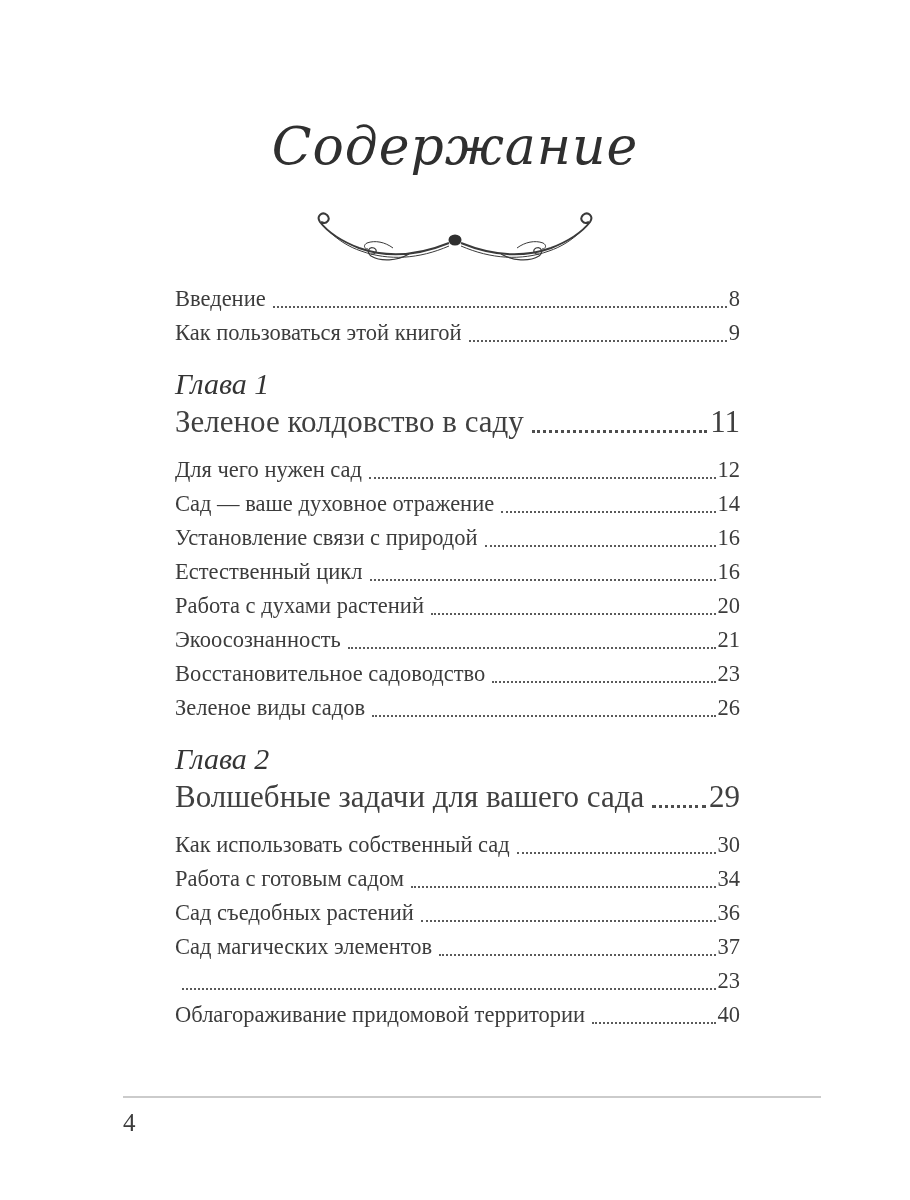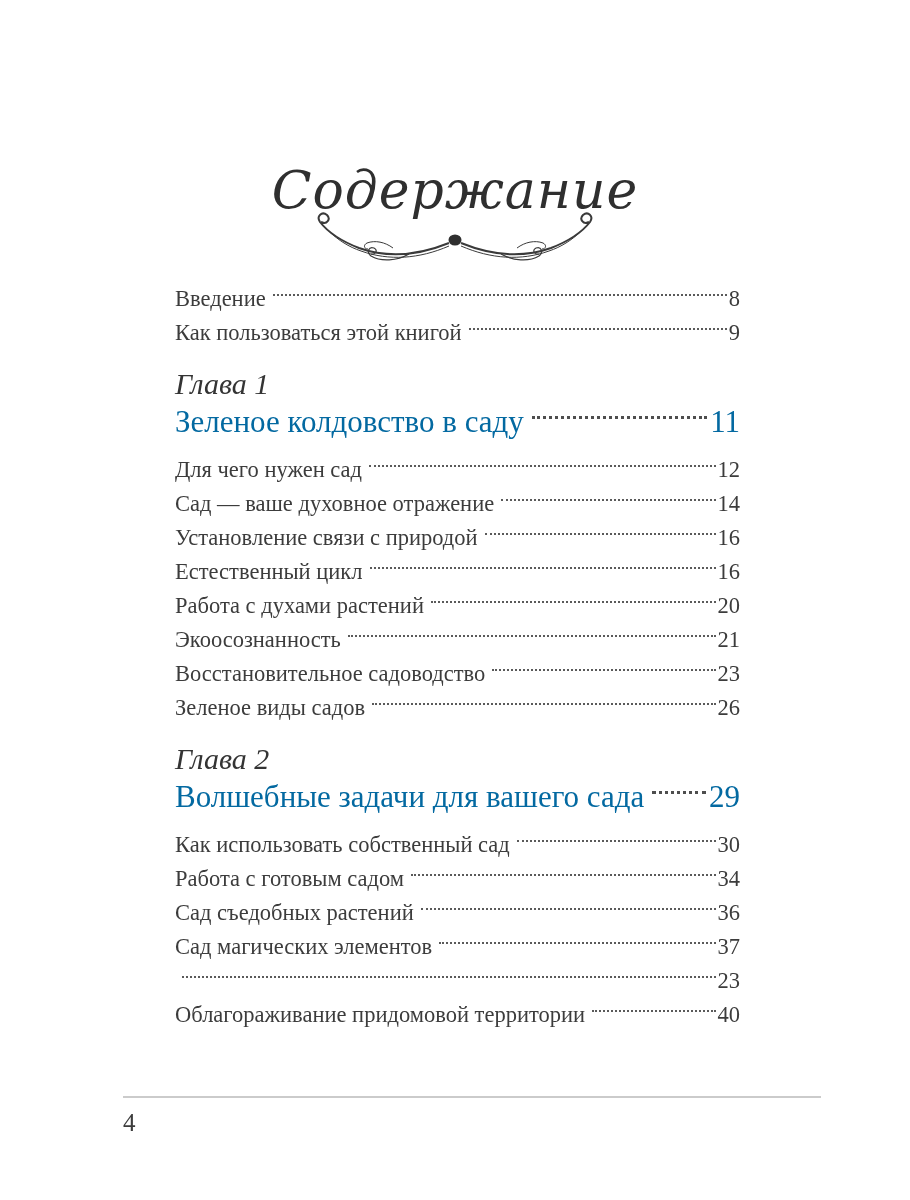--- a/index.html
+++ b/index.html
@@ -24,21 +24,20 @@
     left: 0;
     width: 100%;
     text-align: center;
     font-family: "DejaVu Serif", serif;
     font-style: italic;
     font-weight: 500;
     font-size: 52px;
     line-height: 1.1;
     color: #2f2f2f;
     letter-spacing: 1px;
-    margin-top: 44px;
   }
 
   
   .flourish-wrap {
     position: absolute;
     top: 210px;
     left: 0;
     width: 100%;
     text-align: center;
   }
@@ -46,21 +45,21 @@
 
   
   .toc {
     position: absolute;
     top: 282px;
     left: 175px;
     width: 565px;
   }
   .toc-row {
     display: flex;
-    align-items: center;
+    align-items: flex-end;
   }
   .toc-label {
     font-size: 22.5px;
     line-height: 34px;
     white-space: nowrap;
   }
   .toc-page {
     font-size: 22.5px;
     line-height: 34px;
   }
@@ -74,21 +73,21 @@
   .chapter-label {
     font-style: italic;
     font-size: 30px;
     line-height: 36px;
     color: #343434;
   }
   .chapter-title-row .toc-label,
   .chapter-title-row .toc-page {
     font-size: 31px;
     line-height: 40px;
-    color: #0369a1;
+    color: #404040;
   }
   .leader-lg {
     border-bottom: 3px dotted #4e4e4e;
     margin: 0 3px 9px 8px;
   }
   .chapter-entries { margin-top: 11px; }
 
   
   .footer-rule {
     position: absolute;

